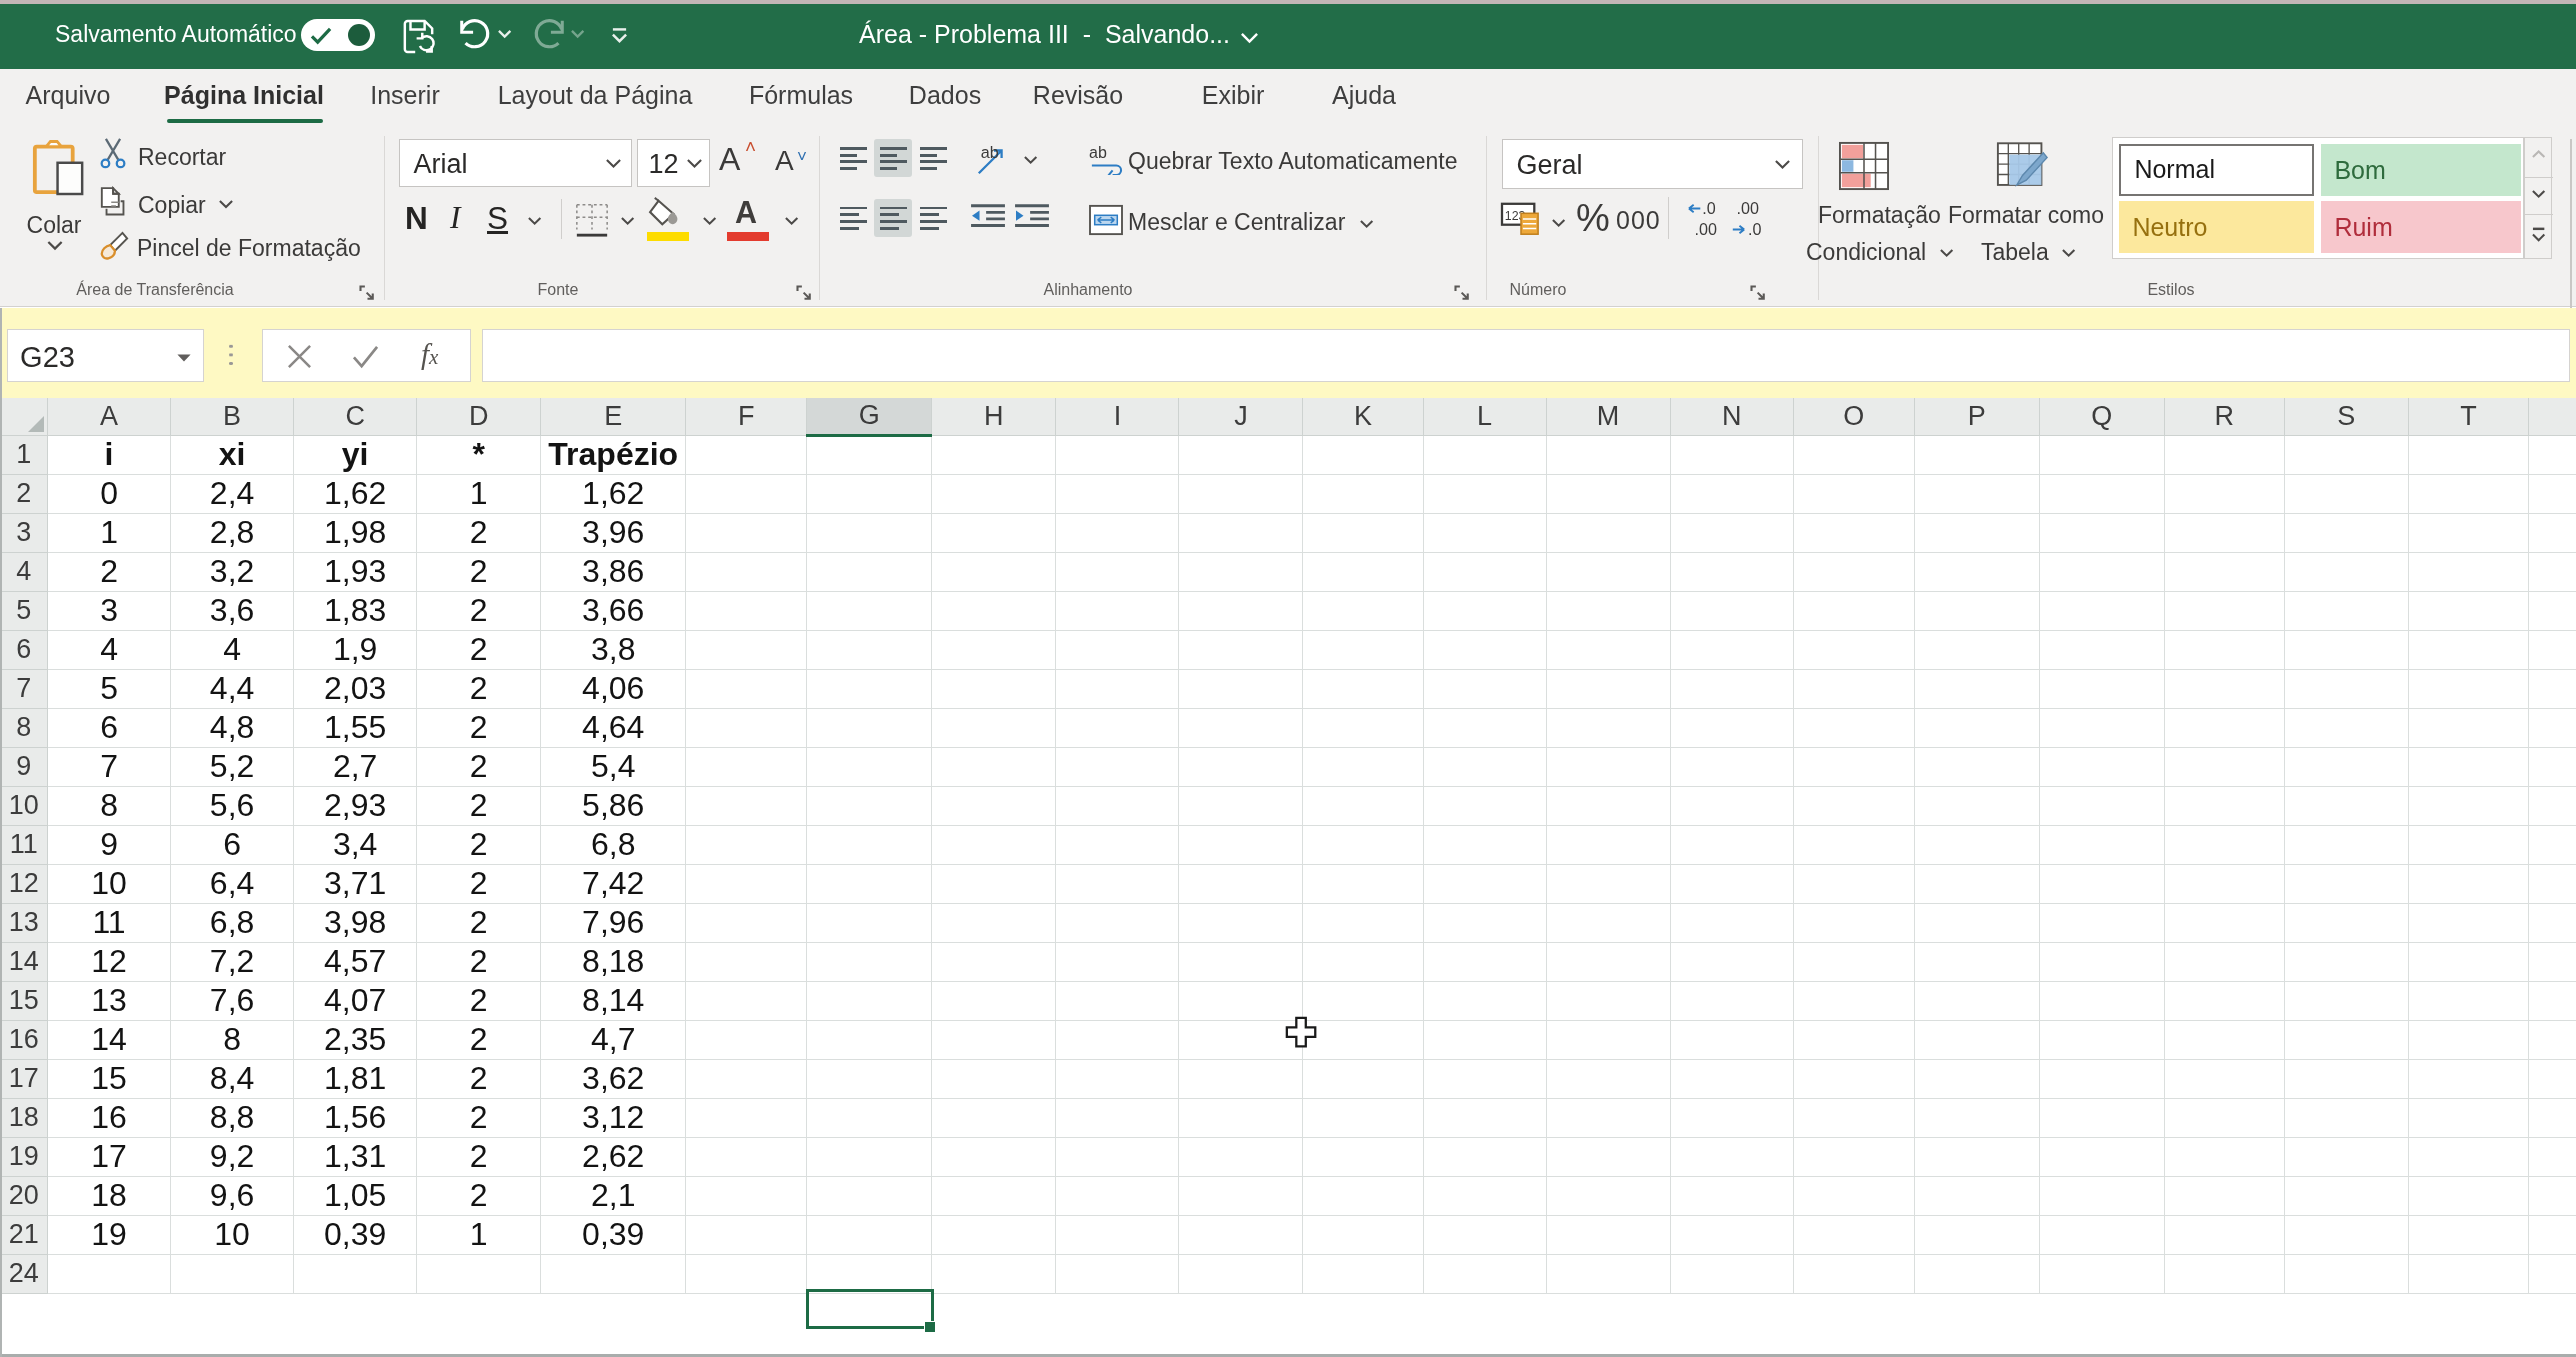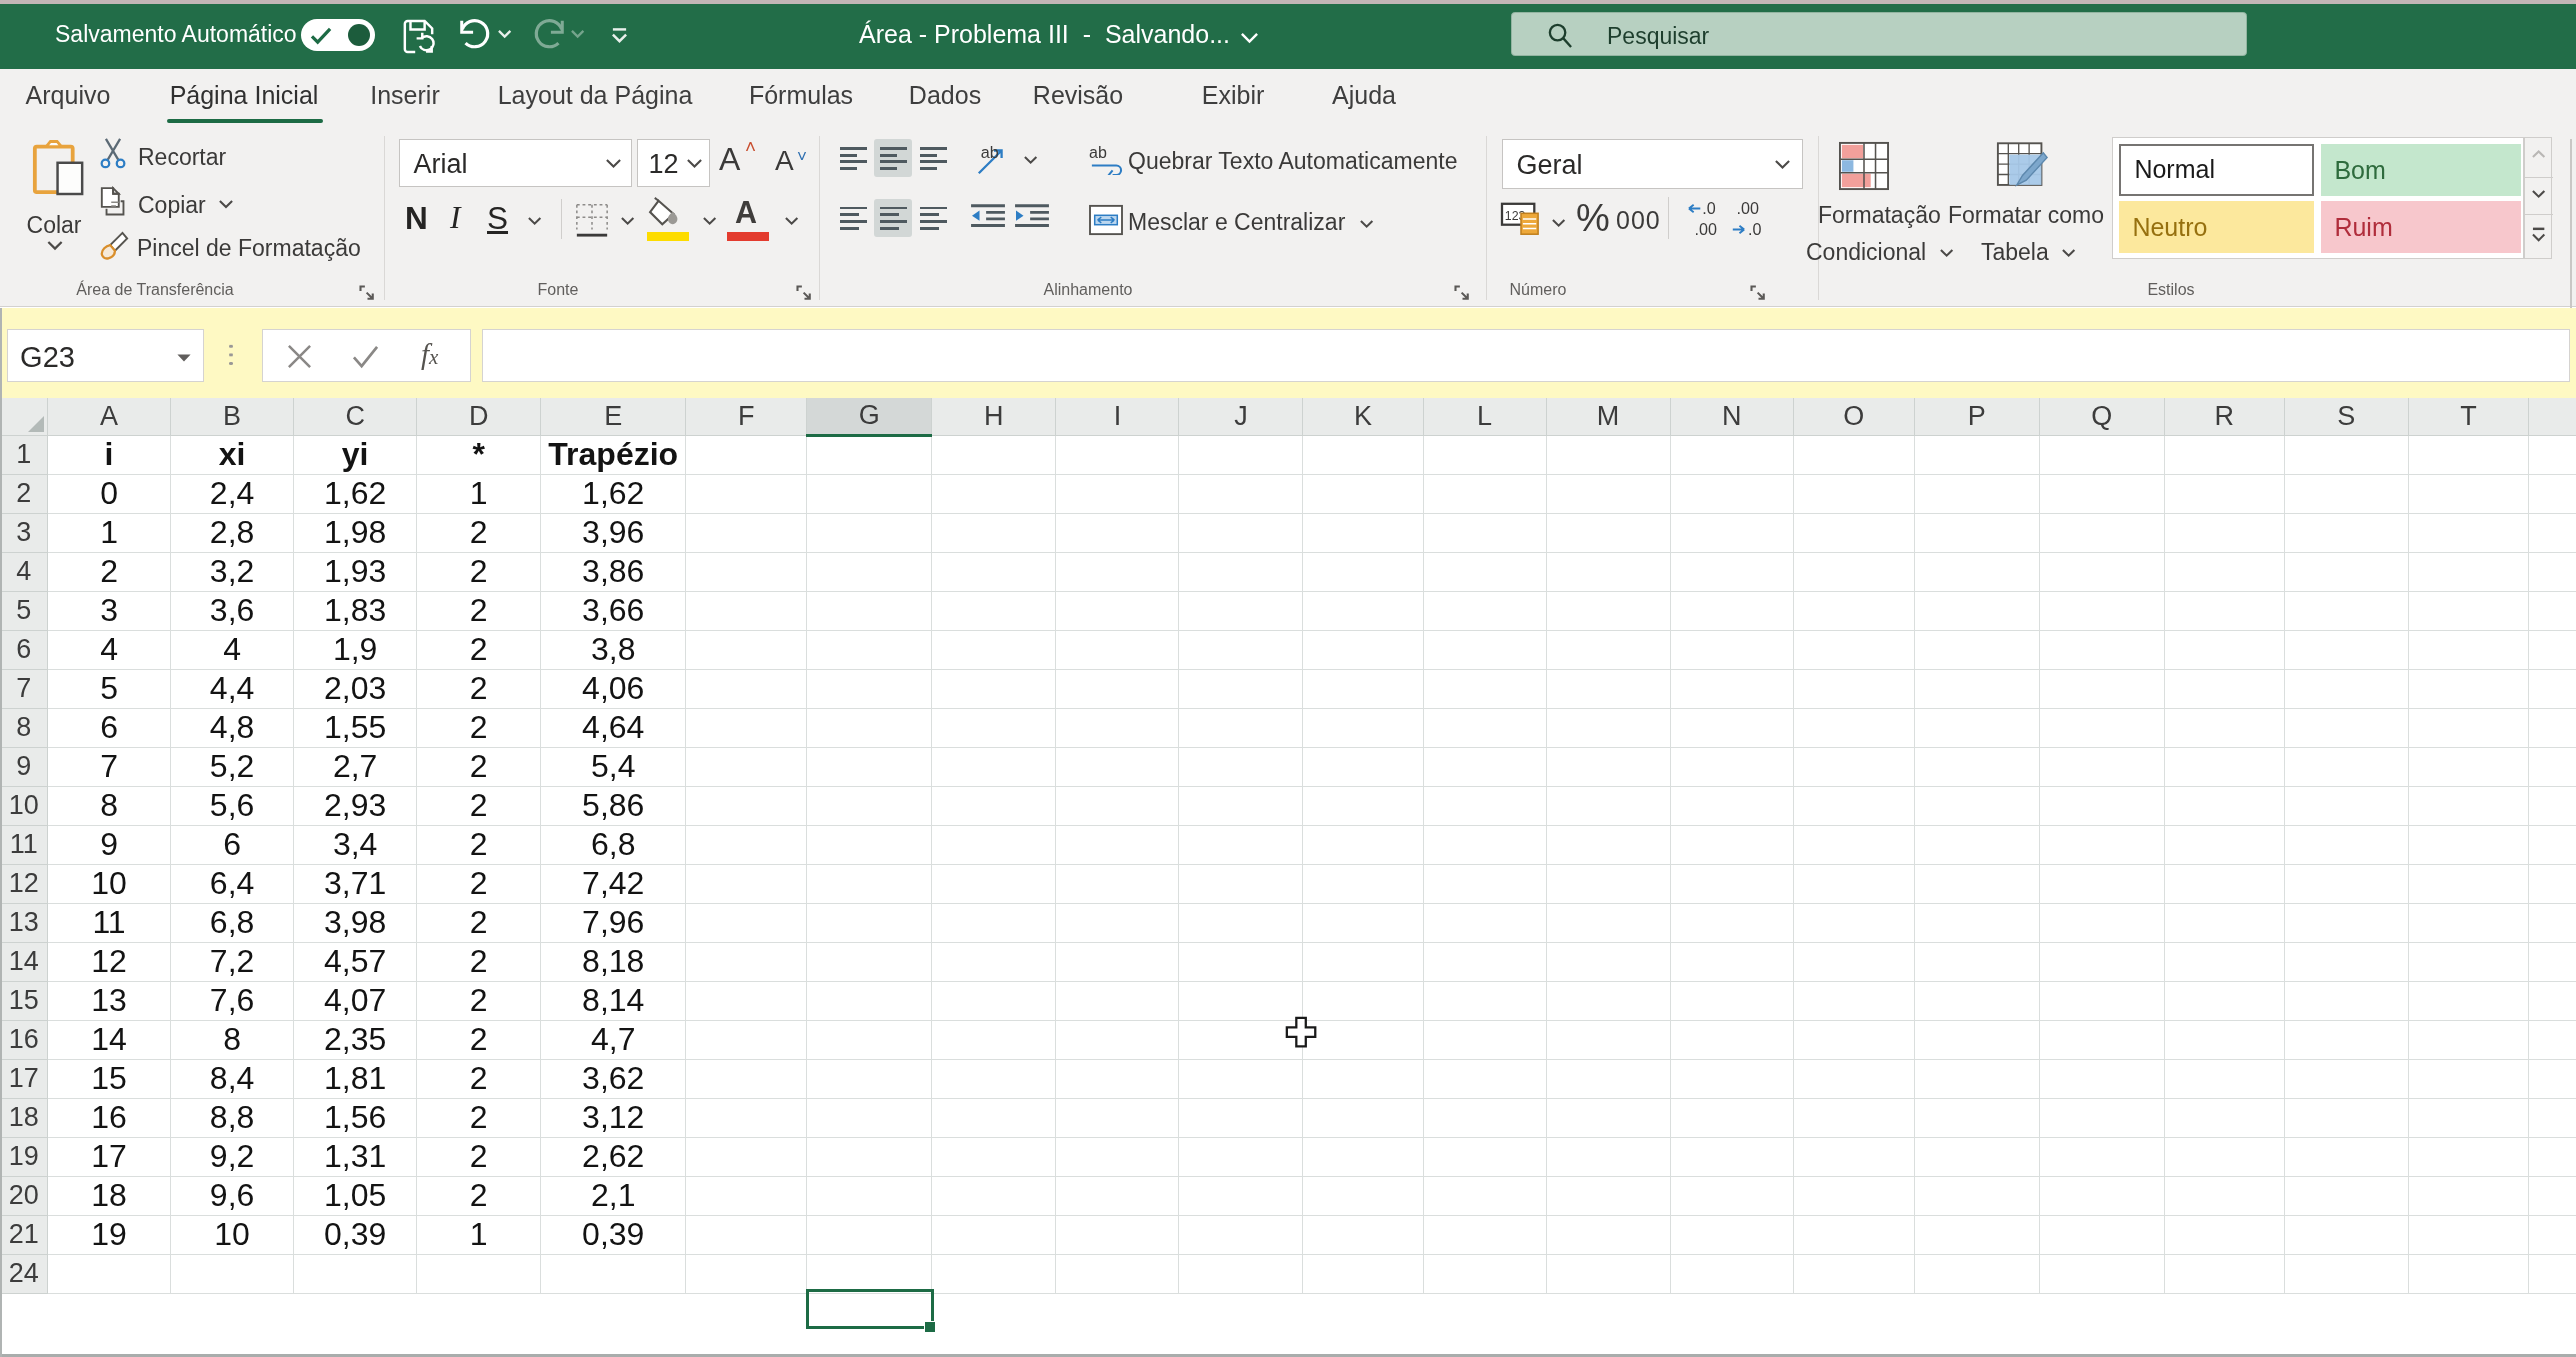--- a/index.html
+++ b/index.html
@@ -3,21 +3,21 @@
 *{margin:0;padding:0;box-sizing:border-box}
 html,body{width:2576px;height:1358px;overflow:hidden}
 #app{position:relative;width:2576px;height:1358px;background:#fff;font-family:"Liberation Sans",sans-serif;overflow:hidden}
 
 #title{position:absolute;left:0;top:0;width:2576px;height:69px;background:#226d48}
 #title .wtxt{position:absolute;color:#fff;font-size:23px;line-height:27px}
 #srch{position:absolute;left:1511px;top:12.4px;width:736px;height:44px;background:#b7d0c1;border:1px solid #92b4a1;border-radius:3.8px}
 
 #tabs{position:absolute;left:0;top:69px;width:2576px;height:57px;background:#f2f1f0}
 .tab{position:absolute;top:0;height:50px;line-height:53px;font-size:25px;color:#3e3e3e;white-space:nowrap;transform:translateX(-50%)}
-#pgini{font-weight:400;color:#303030}
+#pgini{font-weight:700;color:#303030}
 #tabul{position:absolute;left:167px;top:50px;width:156px;height:3.8px;background:#1d6b45;border-radius:1.9px}
 
 #ribbon{position:absolute;left:0;top:126px;width:2576px;height:181px;background:#f2f1f0;border-bottom:1px solid #d3d1cf}
 .gsep{position:absolute;top:9.5px;height:164px;width:1px;background:#dad8d6}
 .glabel{position:absolute;top:155px;font-size:16px;color:#605e5c;transform:translateX(-50%);white-space:nowrap}
 .rtxt{font-size:23px;color:#3b3a39;white-space:nowrap}
 .launch{position:absolute;width:21px;height:21px}
 .icon{position:absolute}
 .combo{position:absolute;background:#fff;border:1px solid #c6c4c2}
 
@@ -78,27 +78,20 @@
         <path d="M2 2 l6 6 6-6" stroke="#e8f0eb" stroke-width="2.4" fill="none"></path>
       </svg>
 <svg class="icon" style="left:611px;top:27px" width="17" height="19" viewBox="0 0 18 20">
 <path d="M2 2.5 h14" stroke="#e8f0eb" stroke-width="2.6"></path>
         <path d="M2 8 l7 7 7-7" stroke="#e8f0eb" stroke-width="2.6" fill="none"></path>
       </svg>
 <div class="wtxt" style="left:859px;top:21px;font-size:25px">Área - Problema III &nbsp;-&nbsp; Salvando...</div>
 <svg class="icon" style="left:1240px;top:31.5px" width="19" height="12.4" viewBox="0 0 20 13">
         <path d="M2 2 l8 8 8-8" stroke="#fff" stroke-width="2.6" fill="none"></path>
       </svg>
-<div id="srch">
-        <svg style="position:absolute;left:34px;top:8.6px" width="27" height="27" viewBox="0 0 28 28">
-<circle cx="12" cy="11" r="8" stroke="#1d3e2d" stroke-width="2.4" fill="none"></circle>
-          <path d="M18 17 L26 26" stroke="#1d3e2d" stroke-width="2.4"></path>
-        </svg>
-<div style="position:absolute;left:95px;top:9.5px;font-size:23px;color:#1d3e2d">Pesquisar</div>
-      </div>
 <div style="position:absolute;left:0;top:0;width:2576px;height:3.8px;background:#c3b6b6"></div>
 </div>
 <div id="tabs">
 <div class="tab" style="left:68px">Arquivo</div>
 <div class="tab" id="pgini" style="left:244px">Página Inicial</div>
 <div class="tab" style="left:405px">Inserir</div>
 <div class="tab" style="left:595px">Layout da Página</div>
 <div class="tab" style="left:801px">Fórmulas</div>
 <div class="tab" style="left:945px">Dados</div>
 <div class="tab" style="left:1078px">Revisão</div>

